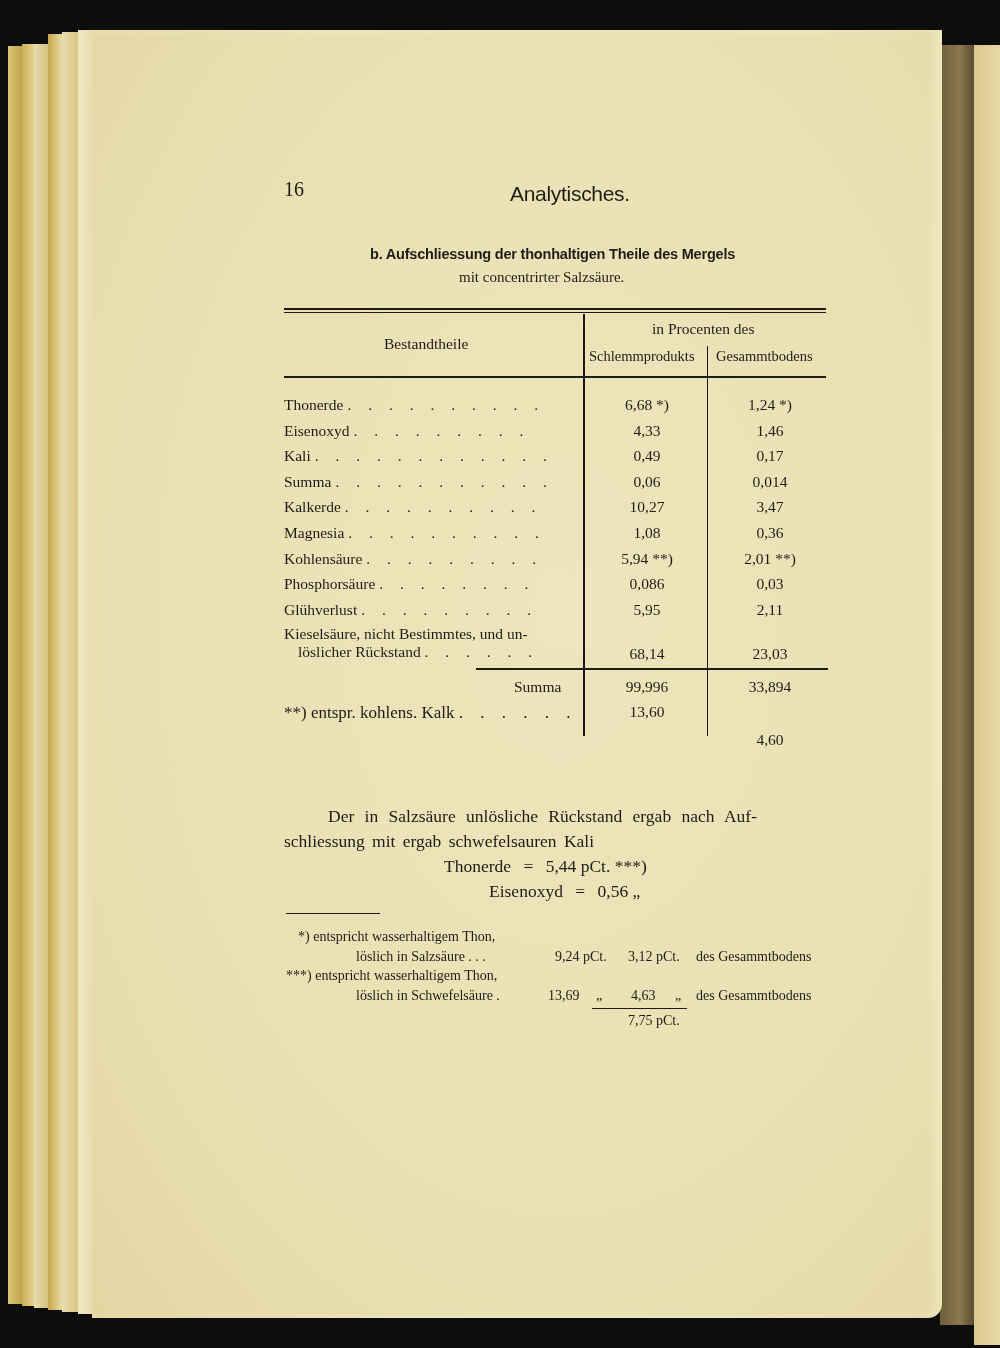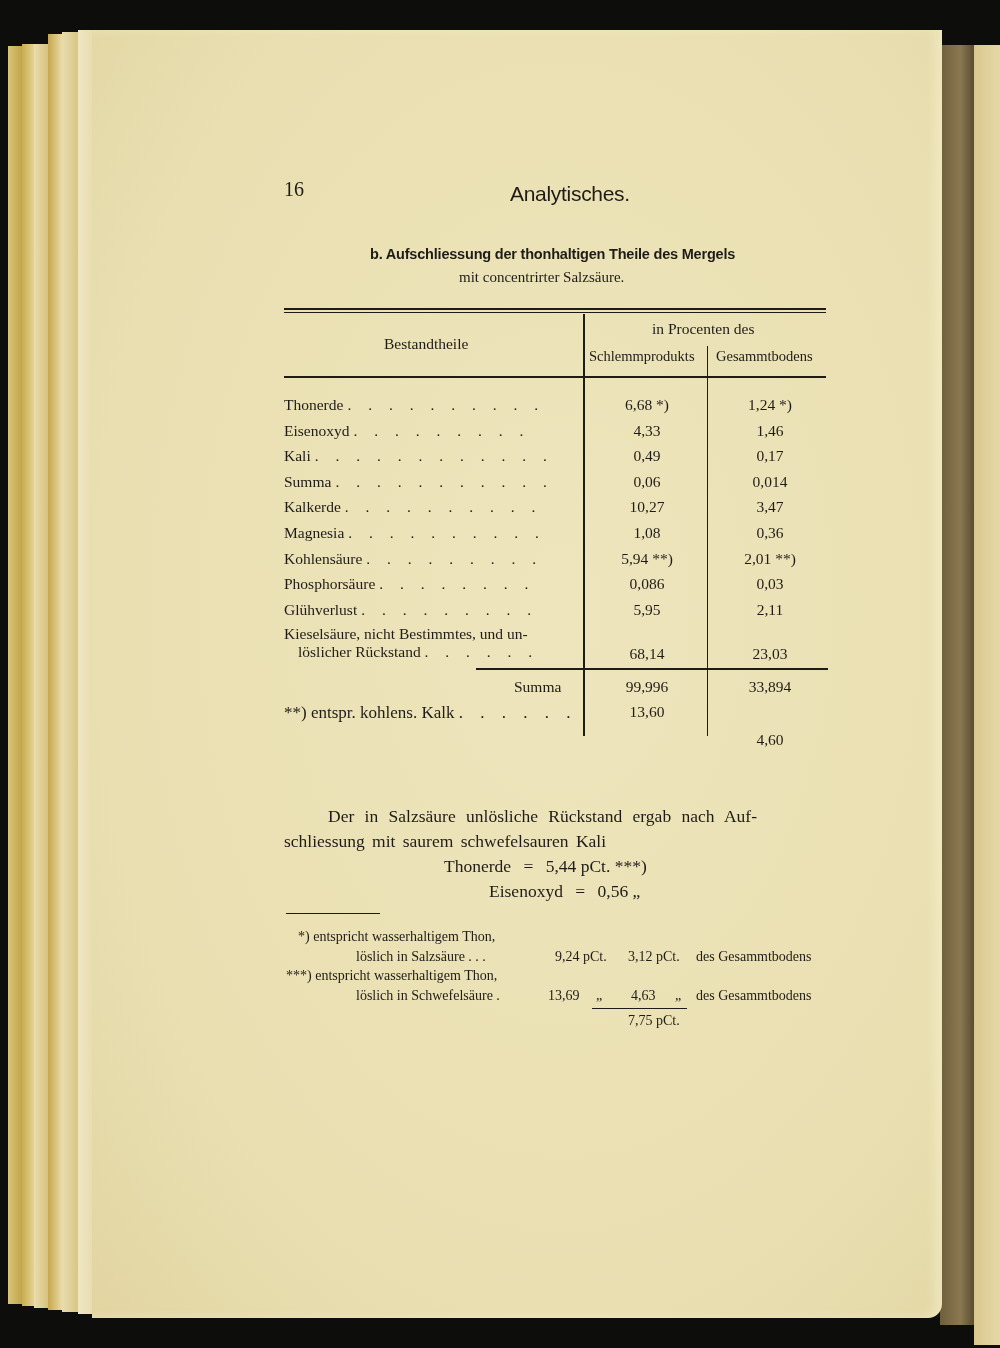--- a/index.html
+++ b/index.html
@@ -125,21 +125,21 @@
   <div class="abs t" style="left:284px; top:703px; font-size:17px;">
     <span>**) entspr. kohlens. Kalk</span>
     <span class="dots">. . . . . .</span>
   </div>
   <div class="abs t c1" style="top:703px;">13,60</div>
   <div class="abs t c2" style="top:703px;margin-top:28px;">4,60</div>
 </div>
 
 <div>
   <div class="abs para" style="left:328px; top:806px; word-spacing:6px;">Der in Salzsäure unlösliche Rückstand ergab nach Auf-</div>
-  <div class="abs para" style="left:284px; top:831px; word-spacing:3px;">schliessung mit saurem schwefelsauren Kali</div>
+  <div class="abs para" style="left:284px; top:831px; word-spacing:3px;">schliessung mit ergab schwefelsauren Kali</div>
   <div class="abs para" style="left:444px; top:856px;">
     <span>Thonerde</span>
     <span style="margin:0 8px;">=</span>
     <span>5,44 pCt. ***)</span>
   </div>
   <div class="abs para" style="left:444px; top:881px;margin-left:45px;">
     <span>Eisenoxyd</span>
     <span style="margin:0 8px;">=</span>
     <span>0,56 „</span>
   </div>

